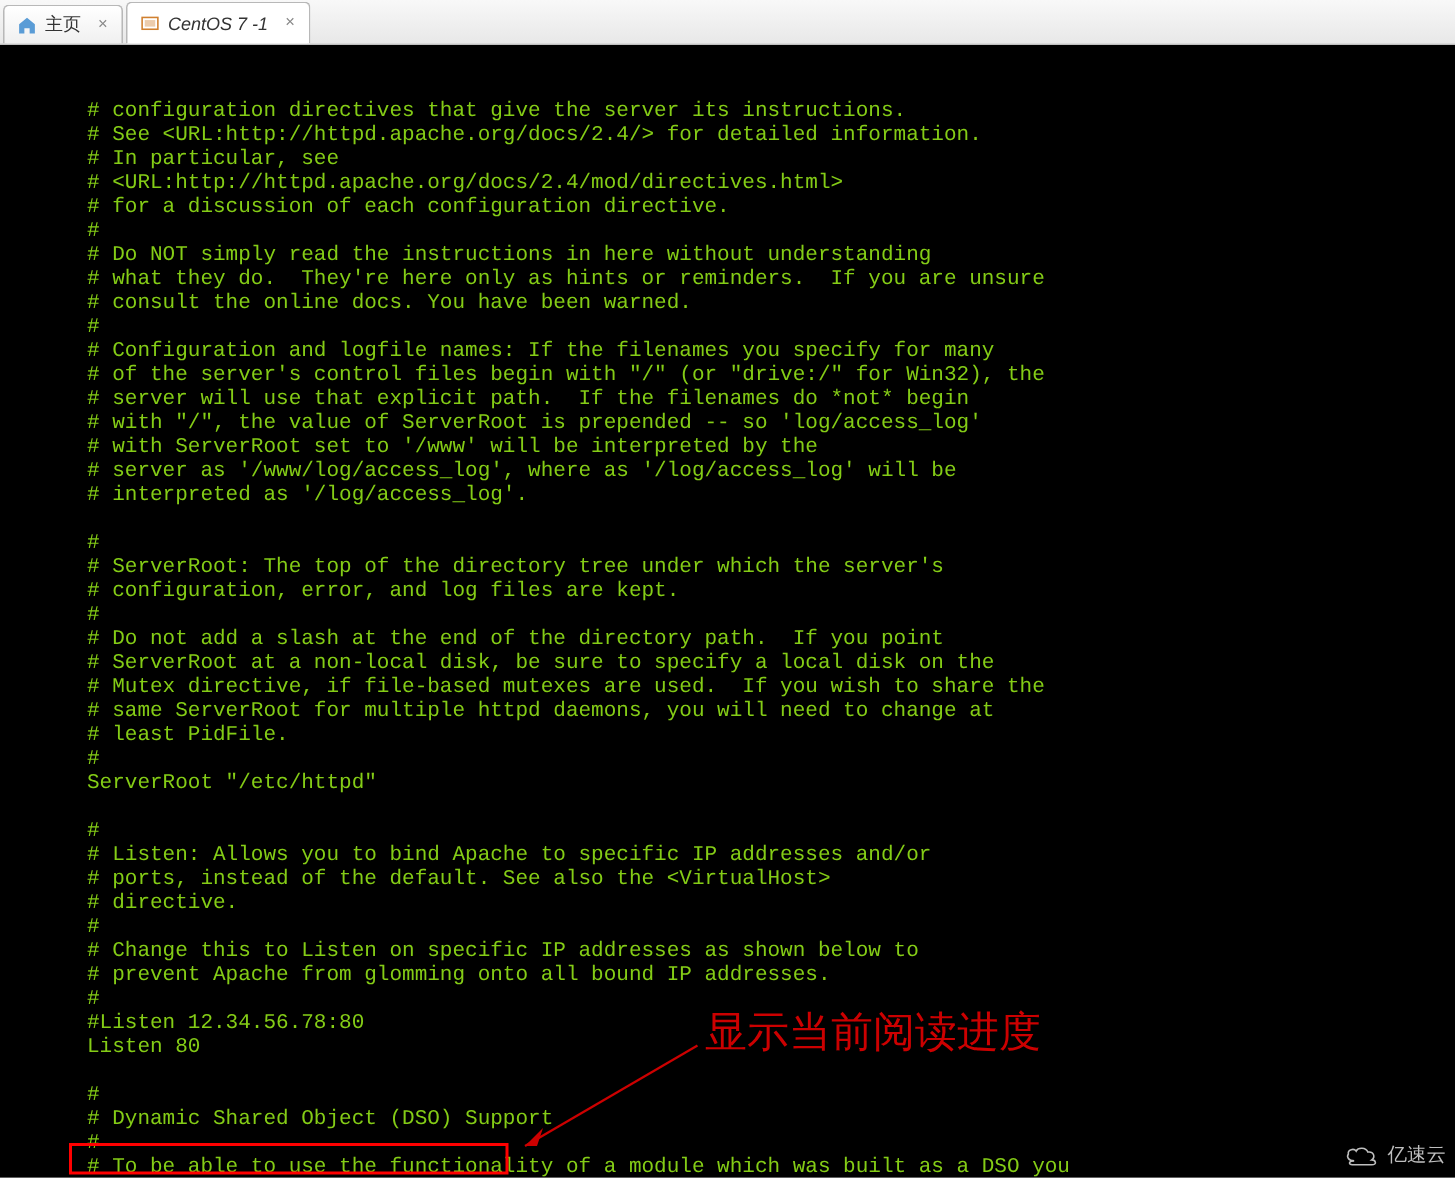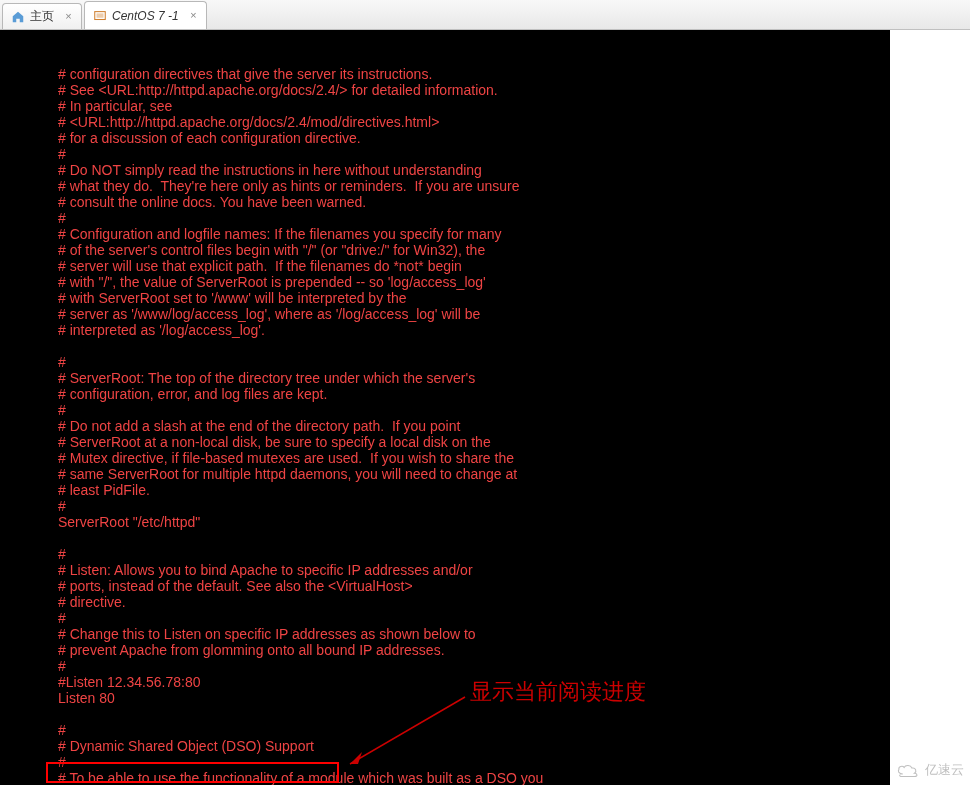--- a/index.html
+++ b/index.html
@@ -55,49 +55,49 @@
       font-size: 11px;
       color: #888;
       text-align: center;
       line-height: 12px;
       cursor: pointer;
     }
     .terminal {
       position: absolute;
       top: 30px;
       left: 0;
-      width: 890px;
+      width: 970px;
       height: 755px;
       background: #000000;
       padding: 4px 0 0 0;
-      font-family: Liberation Sans, sans-serif;
+      font-family: Liberation Mono, monospace;
       font-size: 14px;
       line-height: 16px;
-      color: #ef4444;
+      color: #84cc16;
       white-space: pre;
     }
     .terminal-line {
       padding-left: 58px;
       height: 16px;
     }
     .highlight-box2 {
       position: absolute;
       border: 2px solid #ff0000;
       width: 293px;
       height: 21px;
       left: 46px;
       bottom: 2px;
       pointer-events: none;
     }
     .annotation-text {
       position: absolute;
       left: 470px;
       bottom: 78px;
       font-family: "SimSun", serif;
-      font-size: 22px;
+      font-size: 28px;
       color: #cc0000;
       pointer-events: none;
     }
     .annotation-arrow {
       position: absolute;
       left: 340px;
       bottom: 13px;
       width: 130px;
       height: 80px;
       pointer-events: none;

